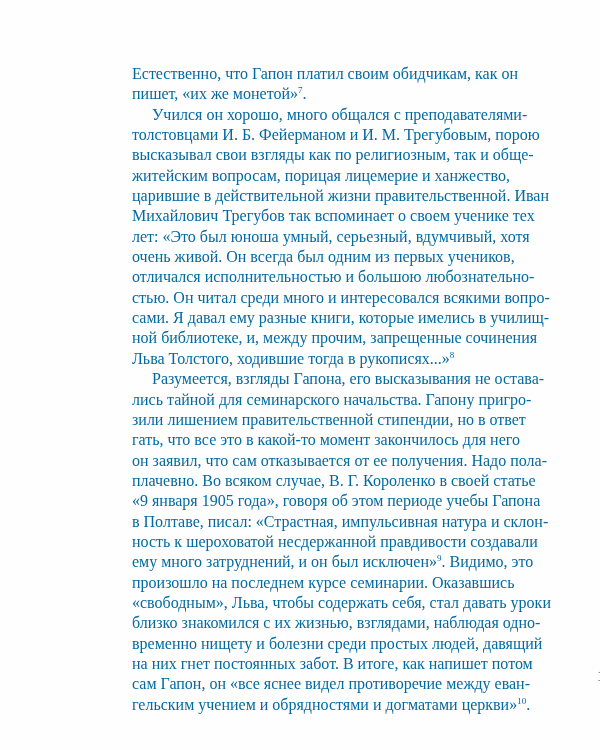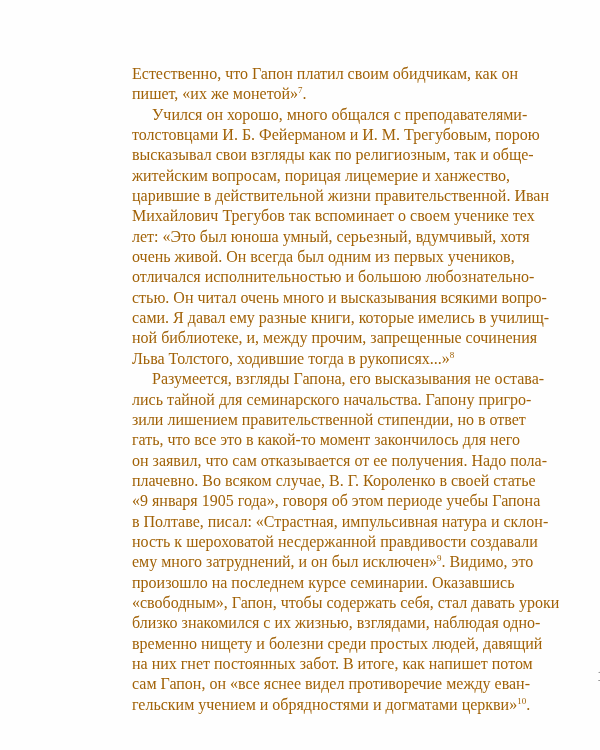--- a/index.html
+++ b/index.html
@@ -3,21 +3,21 @@
 <meta charset="utf-8">
 <style>
   html, body { margin: 0; padding: 0; background: #ffffff; }
   body { width: 600px; height: 750px; position: relative; overflow: hidden; }
   .page {
     position: absolute; left: 0; top: 0; width: 600px; height: 750px; background: #fefefe;
   }
   .text-block {
     position: absolute; left: 132px; top: 64px; width: 347px;
     font-family: "Liberation Serif", "DejaVu Serif", serif;
-    font-size: 16px; color: #a16207; line-height: 20.35px;
+    font-size: 16px; color: #0369a1; line-height: 20.35px;
   }
   .line {
     display: block; height: 20.35px; white-space: nowrap;
     text-align: justify; text-align-last: justify;
   }
   .line.last { text-align-last: left; }
   .line.indent { padding-left: 20px; }
   .line span.fn { font-size: 9px; vertical-align: super; line-height: 0; }
   .page-number {
     position: absolute; left: 0; width: 600px; top: 668px; text-align: right;
@@ -36,38 +36,38 @@
       <div>
         <div class="line indent">Учился он хорошо, много общался с преподавателями-</div>
         <div class="line">толстовцами И. Б. Фейерманом и И. М. Трегубовым, порою</div>
         <div class="line">высказывал свои взгляды как по религиозным, так и обще-</div>
         <div class="line">житейским вопросам, порицая лицемерие и ханжество,</div>
         <div class="line">царившие в действительной жизни правительственной. Иван</div>
         <div class="line">Михайлович Трегубов так вспоминает о своем ученике тех</div>
         <div class="line">лет: «Это был юноша умный, серьезный, вдумчивый, хотя</div>
         <div class="line">очень живой. Он всегда был одним из первых учеников,</div>
         <div class="line">отличался исполнительностью и большою любознательно-</div>
-        <div class="line">стью. Он читал очень много и высказывания всякими вопро-</div>
+        <div class="line">стью. Он читал среди много и интересовался всякими вопро-</div>
         <div class="line">сами. Я давал ему разные книги, которые имелись в училищ-</div>
         <div class="line">ной библиотеке, и, между прочим, запрещенные сочинения</div>
         <div class="line last">Льва Толстого, ходившие тогда в рукописях...»<span class="fn">8</span></div>
       </div>
       <div>
         <div class="line indent">Разумеется, взгляды Гапона, его высказывания не остава-</div>
         <div class="line">лись тайной для семинарского начальства. Гапону пригро-</div>
         <div class="line">зили лишением правительственной стипендии, но в ответ</div>
         <div class="line">гать, что все это в какой-то момент закончилось для него</div>
         <div class="line">он заявил, что сам отказывается от ее получения. Надо пола-</div>
         <div class="line">плачевно. Во всяком случае, В. Г. Короленко в своей статье</div>
         <div class="line">«9 января 1905 года», говоря об этом периоде учебы Гапона</div>
         <div class="line">в Полтаве, писал: «Страстная, импульсивная натура и склон-</div>
         <div class="line">ность к шероховатой несдержанной правдивости создавали</div>
         <div class="line">ему много затруднений, и он был исключен»<span class="fn">9</span>. Видимо, это</div>
         <div class="line">произошло на последнем курсе семинарии. Оказавшись</div>
-        <div class="line">«свободным», Гапон, чтобы содержать себя, стал давать уроки</div>
+        <div class="line">«свободным», Льва, чтобы содержать себя, стал давать уроки</div>
         <div class="line">близко знакомился с их жизнью, взглядами, наблюдая одно-</div>
         <div class="line">временно нищету и болезни среди простых людей, давящий</div>
         <div class="line">на них гнет постоянных забот. В итоге, как напишет потом</div>
         <div class="line">сам Гапон, он «все яснее видел противоречие между еван-</div>
         <div class="line last">гельским учением и обрядностями и догматами церкви»<span class="fn">10</span>.</div>
       </div>
     </div>
   <div class="page-number">14</div>
 </div>
 

